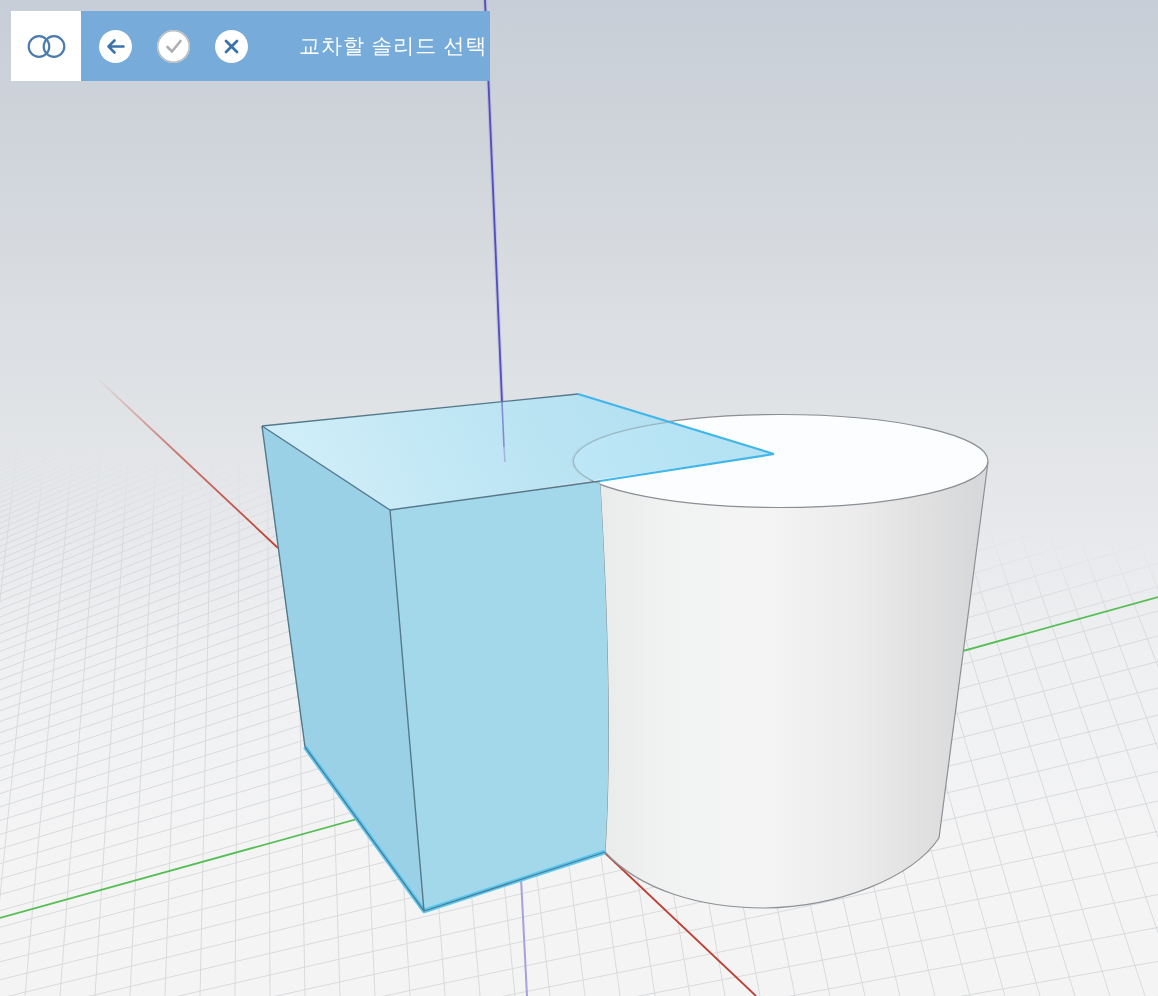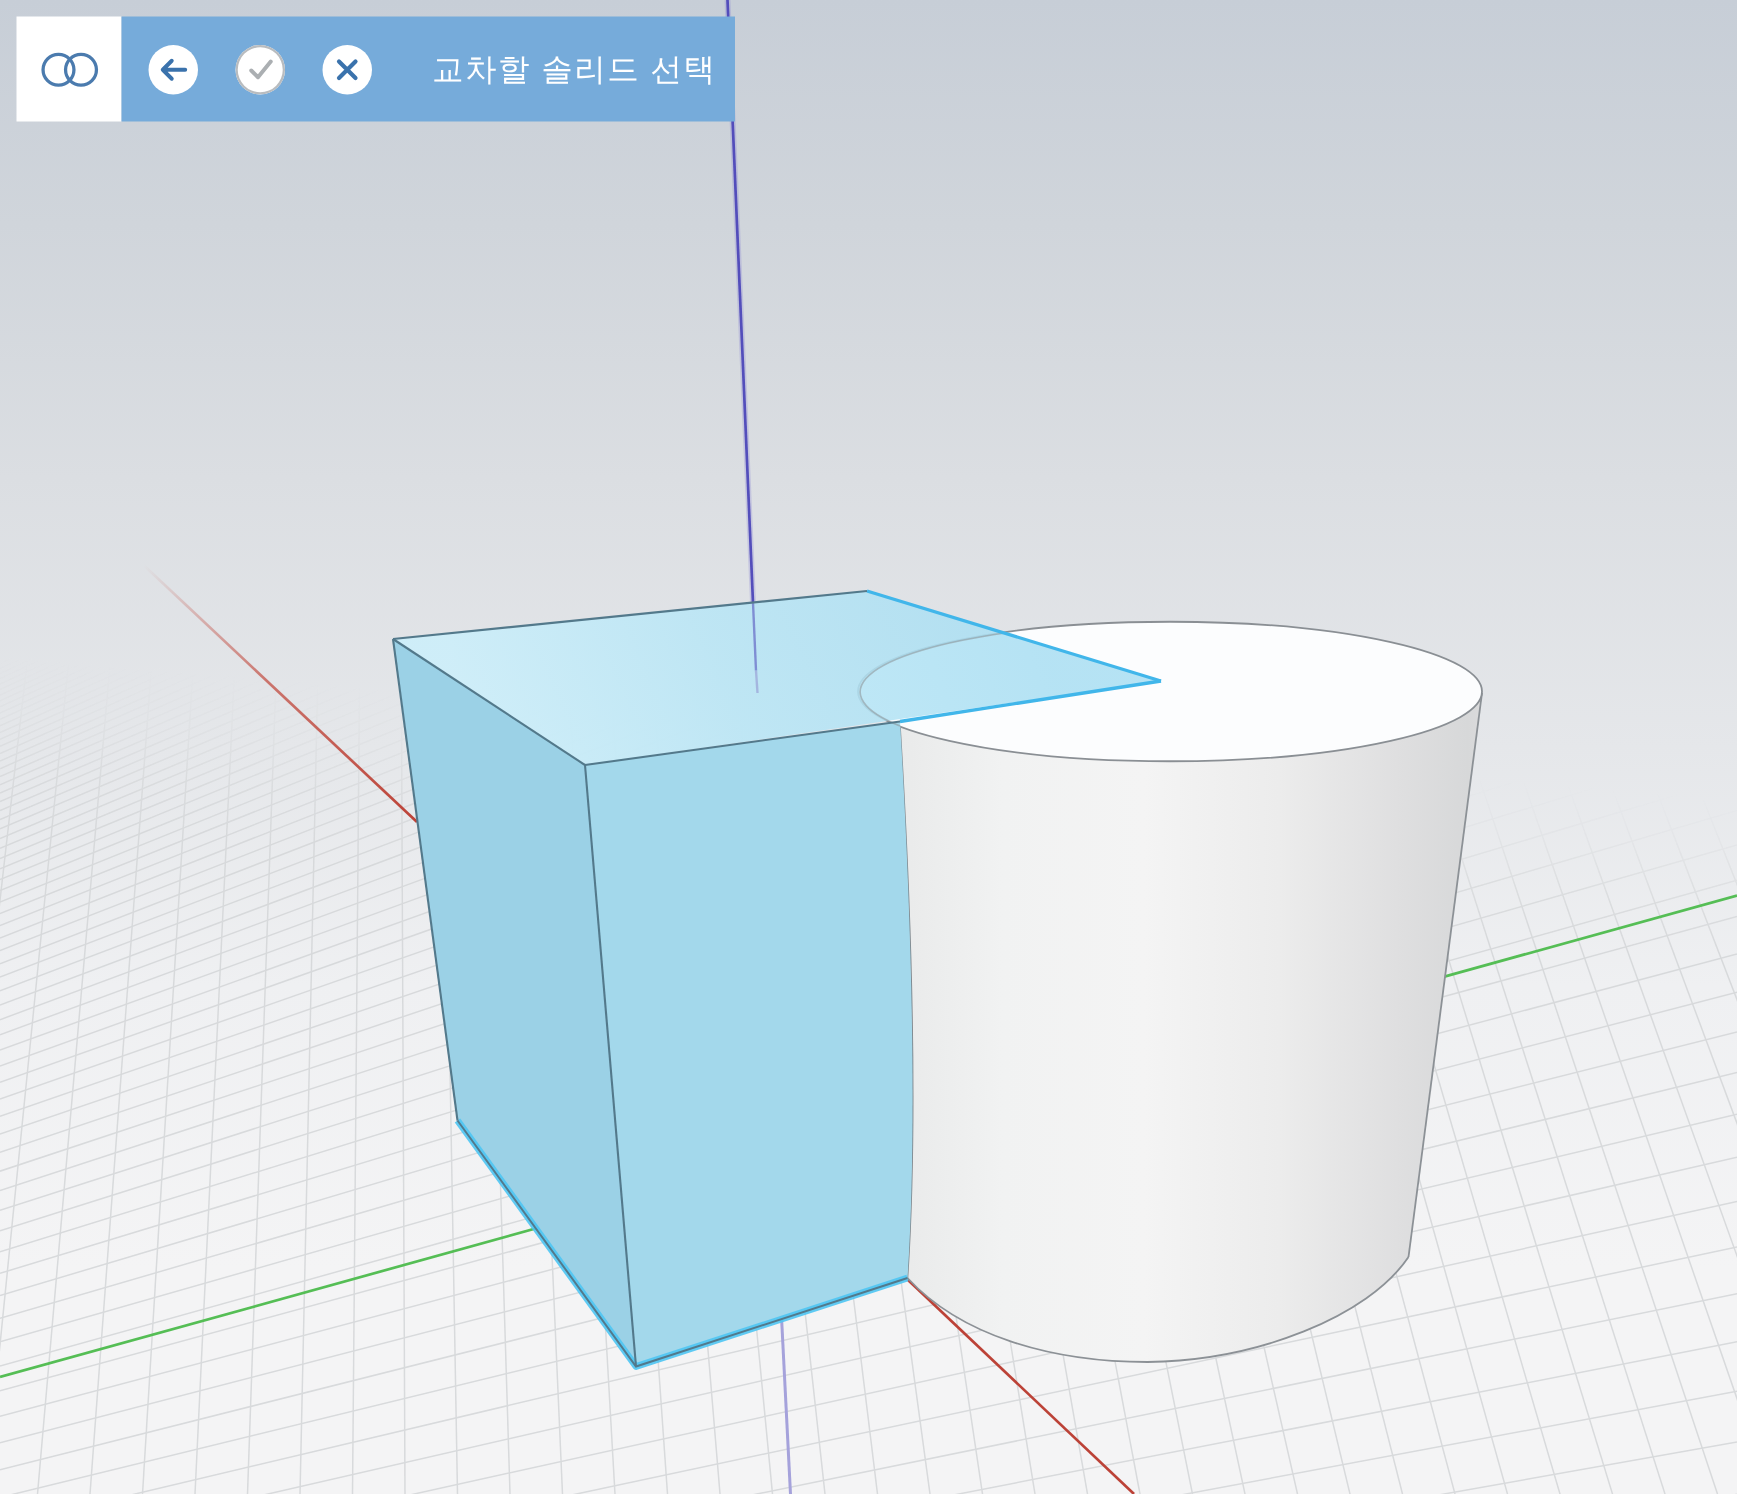--- a/index.html
+++ b/index.html
@@ -10,21 +10,21 @@
   }
   #scene{position:absolute;left:0;top:0;}
   #grid-lines line{stroke:#D6D8DA;stroke-width:1;}
   
   .toolbar{position:absolute;left:11px;top:11px;display:flex;align-items:stretch;height:70px;}
   .tool-badge{width:70px;height:70px;background:#FFFFFF;display:flex;align-items:center;justify-content:center;}
   .bar{width:409px;height:70px;background:#76ABDA;display:flex;align-items:center;padding-left:18px;box-sizing:border-box;}
   .circle-btn{width:33px;height:33px;border-radius:50%;background:#FFFFFF;border:none;padding:0;
     display:flex;align-items:center;justify-content:center;margin-right:25px;cursor:pointer;flex:0 0 auto;}
   .circle-btn.disabled{box-shadow:inset 0 0 0 1.5px #B9BCBF;}
-  .bar-title{color:#FFFFFF;font-size:21px;letter-spacing:1px;margin-left:15px;white-space:nowrap;}
+  .bar-title{color:#FFFFFF;font-size:21px;letter-spacing:1px;margin-left:26px;white-space:nowrap;font-family:Liberation Serif, serif;}
 </style>
 </head>
 <body>
 
 <svg id="scene" width="1158" height="996" viewBox="0 0 1158 996">
   <defs>
     <linearGradient id="gridFadeGrad" gradientUnits="userSpaceOnUse" x1="0" y1="435" x2="-9" y2="545">
       <stop offset="0" stop-color="#fff" stop-opacity="0"></stop>
       <stop offset="0.35" stop-color="#fff" stop-opacity="0.35"></stop>
       <stop offset="0.7" stop-color="#fff" stop-opacity="0.85"></stop>

